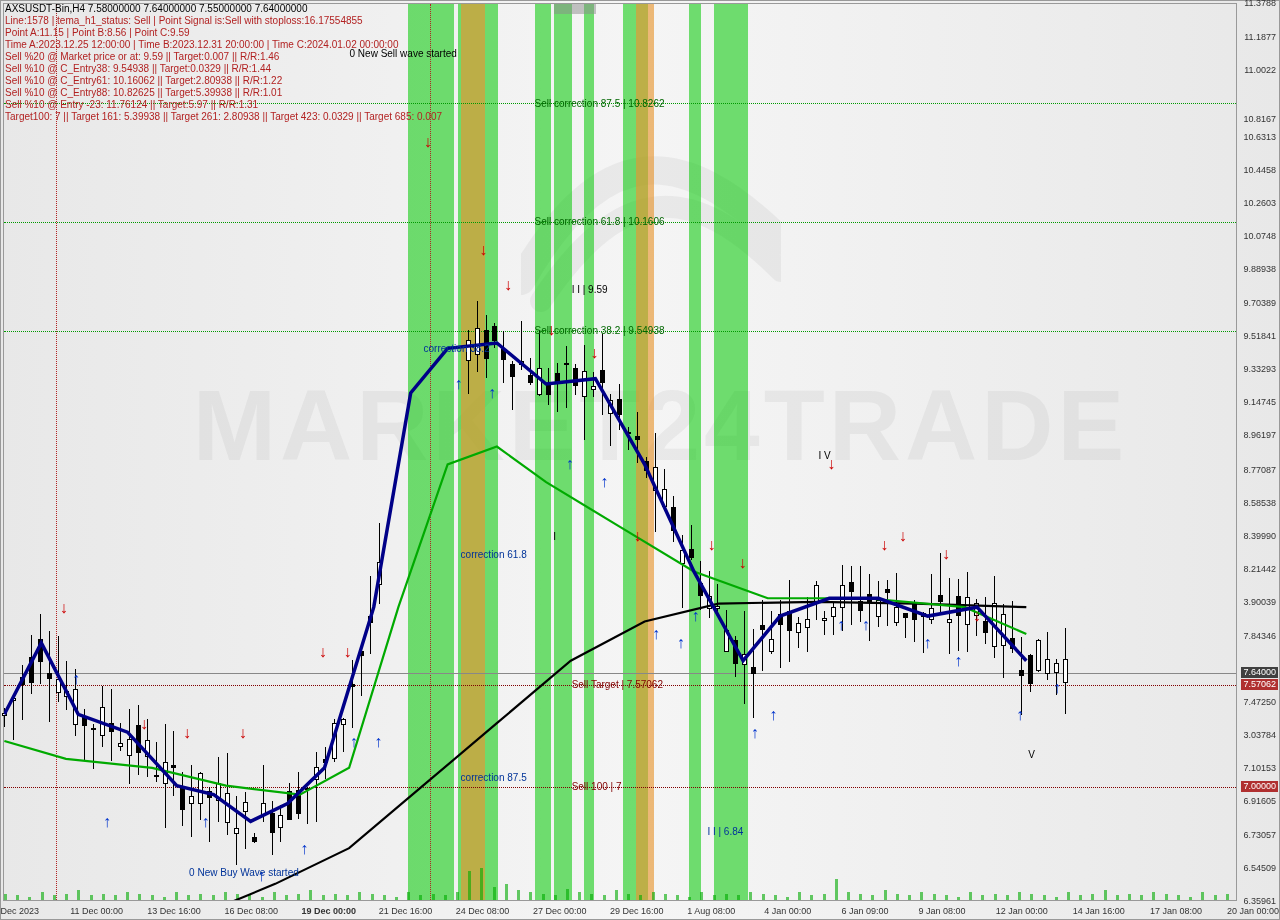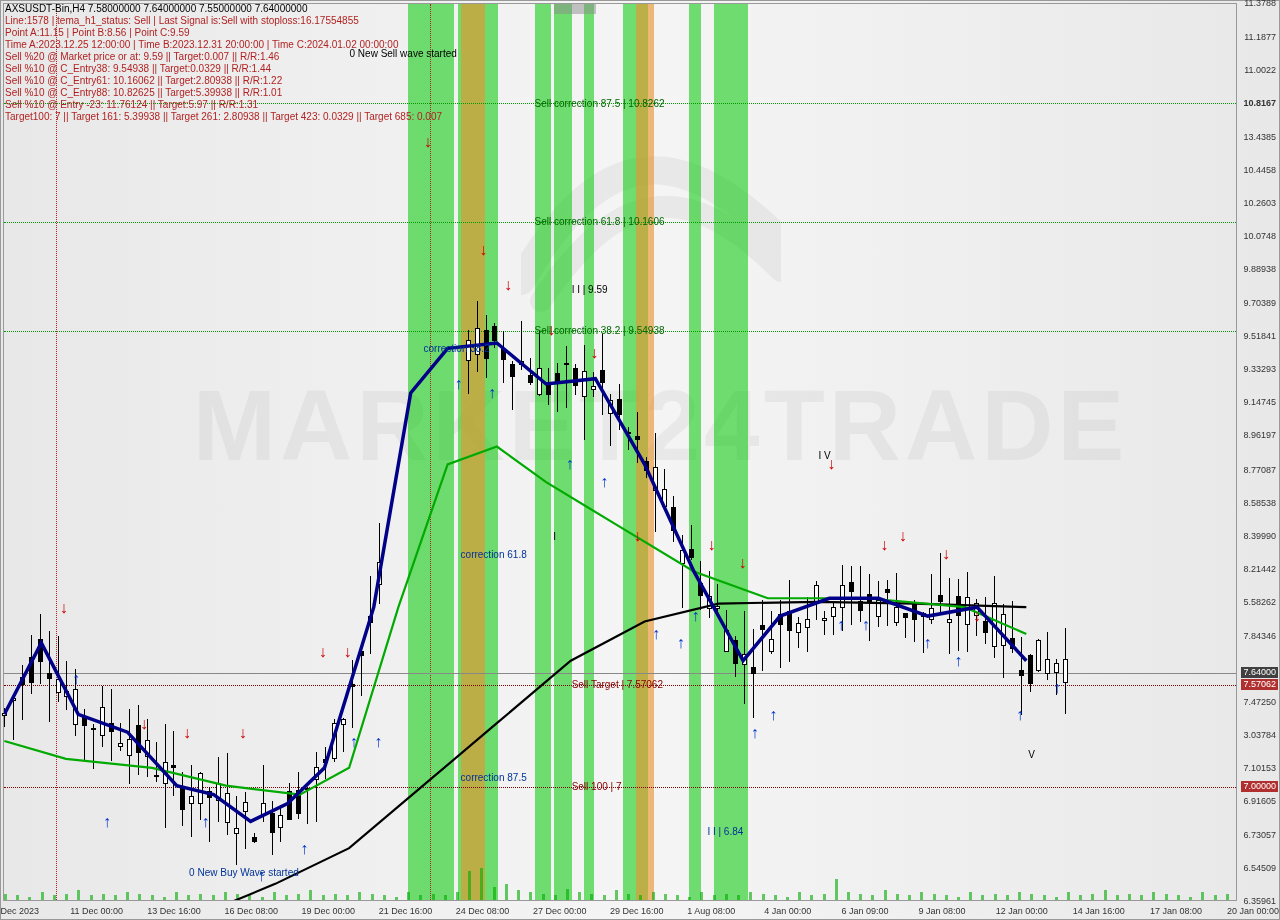--- a/index.html
+++ b/index.html
@@ -817,75 +817,75 @@
       <div class="annotation darkgreen-text" style="left: 530.62px; top: 212.06px;">Sell correction 61.8 | 10.1606</div>
       <div class="annotation darkgreen-text" style="left: 530.62px; top: 321.197px;">Sell correction 38.2 | 9.54938</div>
       <div class="annotation maroon-text" style="left: 567.64px; top: 675.445px;">Sell Target   | 7.57062</div>
       <div class="annotation maroon-text" style="left: 567.64px; top: 777.426px;">Sell 100 | 7</div>
     </div>
 
   <div class="price-axis" id="price-axis">
       <div class="price-tick" style="top: -4px;">11.3788</div>
       <div class="price-tick" style="top: 30.1903px;">11.1877</div>
       <div class="price-tick" style="top: 63.3788px;">11.0022</div>
-      <div class="price-tick" style="top: 96px; font-weight: bold;">10.8167</div>
-      <div class="price-tick" style="top: 129.738px;">13.4385</div>
+      <div class="price-tick" style="top: 112px;">10.8167</div>
+      <div class="price-tick" style="top: 129.738px;">10.6313</div>
       <div class="price-tick" style="top: 162.926px;">10.4458</div>
       <div class="price-tick" style="top: 196.115px;">10.2603</div>
       <div class="price-tick" style="top: 229.303px;">10.0748</div>
       <div class="price-tick" style="top: 262.477px;">9.88938</div>
       <div class="price-tick" style="top: 295.664px;">9.70389</div>
       <div class="price-tick" style="top: 328.849px;">9.51841</div>
       <div class="price-tick" style="top: 362.033px;">9.33293</div>
       <div class="price-tick" style="top: 395.218px;">9.14745</div>
       <div class="price-tick" style="top: 428.403px;">8.96197</div>
       <div class="price-tick" style="top: 462.593px;">8.77087</div>
       <div class="price-tick" style="top: 495.78px;">8.58538</div>
       <div class="price-tick" style="top: 528.965px;">8.39990</div>
       <div class="price-tick" style="top: 562.15px;">8.21442</div>
-      <div class="price-tick" style="top: 595.335px;">5.58262</div>
+      <div class="price-tick" style="top: 595.335px;">3.90039</div>
       <div class="price-tick" style="top: 628.519px;">7.84346</div>
       <div class="price-tick" style="top: 664.921px;">7.64000</div>
       <div class="price-tick" style="top: 677.334px;">7.57062</div>
       <div class="price-tick" style="top: 694.889px;">7.47250</div>
       <div class="price-tick" style="top: 728.076px;">3.03784</div>
       <div class="price-tick" style="top: 761.261px;">7.10153</div>
       <div class="price-tick" style="top: 779.426px;">7.00000</div>
       <div class="price-tick" style="top: 794.445px;">6.91605</div>
       <div class="price-tick" style="top: 827.63px;">6.73057</div>
       <div class="price-tick" style="top: 860.815px;">6.54509</div>
       <div class="price-tick" style="top: 894px;">6.35961</div>
       <div class="price-badge" style="top: 663.921px; background: rgb(64, 64, 64);">7.64000</div>
       <div class="price-badge" style="top: 676.334px; background: rgb(176, 48, 48);">7.57062</div>
       <div class="price-badge" style="top: 778.426px; background: rgb(176, 48, 48);">7.00000</div>
     </div>
   <div class="time-axis" id="time-axis">
       <div class="time-tick" style="left: -10px;">8 Dec 2023</div>
       <div class="time-tick" style="left: 67.125px;">11 Dec 00:00</div>
       <div class="time-tick" style="left: 144.25px;">13 Dec 16:00</div>
       <div class="time-tick" style="left: 221.375px;">16 Dec 08:00</div>
-      <div class="time-tick" style="left: 298.5px;">19 Dec 00:00</div>
+      <div class="time-tick" style="left: 298.5px; font-weight: bold;">19 Dec 00:00</div>
       <div class="time-tick" style="left: 375.625px;">21 Dec 16:00</div>
       <div class="time-tick" style="left: 452.75px;">24 Dec 08:00</div>
       <div class="time-tick" style="left: 529.875px;">27 Dec 00:00</div>
       <div class="time-tick" style="left: 607px;">29 Dec 16:00</div>
       <div class="time-tick" style="left: 684.125px;">1 Aug 08:00</div>
       <div class="time-tick" style="left: 761.25px;">4 Jan 00:00</div>
       <div class="time-tick" style="left: 838.375px;">6 Jan 09:00</div>
       <div class="time-tick" style="left: 915.5px;">9 Jan 08:00</div>
       <div class="time-tick" style="left: 992.625px;">12 Jan 00:00</div>
       <div class="time-tick" style="left: 1069.75px;">14 Jan 16:00</div>
       <div class="time-tick" style="left: 1146.88px;">17 Jan 08:00</div>
       <div class="time-tick" style="left: 1224px;">20 Jan 00:00</div>
     </div>
 
   <div class="overlay-text black-text" style="left:4px; top:2px; color:#000; font-size:10px;">AXSUSDT-Bin,H4  7.58000000 7.64000000 7.55000000 7.64000000</div>
 
   <div id="overlay-block" style="position:absolute; left:4px; top:14px; z-index:20;">
-      <div class="overlay-text" style="position: static;">Line:1578  | tema_h1_status: Sell | Last Signal is:Sell with stoploss:16.17554855</div>
+      <div class="overlay-text" style="position: static;">Line:1578  | tema_h1_status: Sell | Point Signal is:Sell with stoploss:16.17554855</div>
       <div class="overlay-text" style="position: static;">Point A:11.15 | Point B:8.56 | Point C:9.59</div>
       <div class="overlay-text" style="position: static;">Time A:2023.12.25 12:00:00 | Time B:2023.12.31 20:00:00 | Time C:2024.01.02 00:00:00</div>
       <div class="overlay-text" style="position: static;">Sell %20 @ Market price or at: 9.59 || Target:0.007 || R/R:1.46</div>
       <div class="overlay-text" style="position: static;">Sell %10 @ C_Entry38: 9.54938 || Target:0.0329 || R/R:1.44</div>
       <div class="overlay-text" style="position: static;">Sell %10 @ C_Entry61: 10.16062 || Target:2.80938 || R/R:1.22</div>
       <div class="overlay-text" style="position: static;">Sell %10 @ C_Entry88: 10.82625 || Target:5.39938 || R/R:1.01</div>
       <div class="overlay-text" style="position: static;">Sell %10 @ Entry -23: 11.76124 || Target:5.97 || R/R:1.31</div>
       <div class="overlay-text" style="position: static;">Target100: 7 || Target 161: 5.39938 || Target 261: 2.80938 || Target 423: 0.0329 || Target 685: 0.007</div>
     </div>
 

